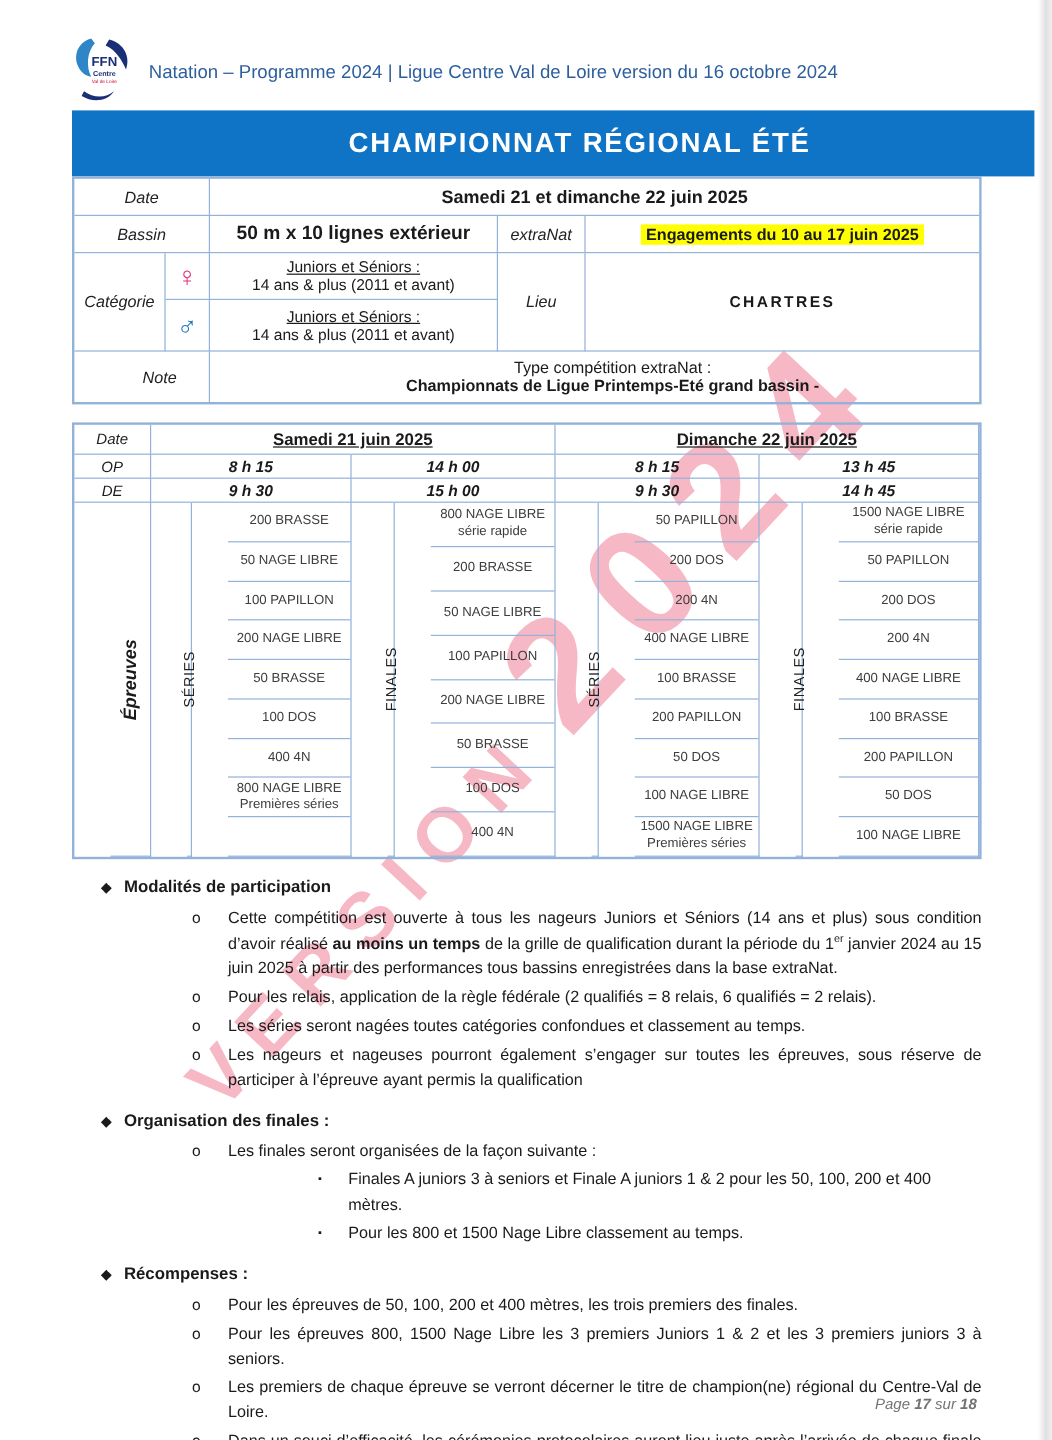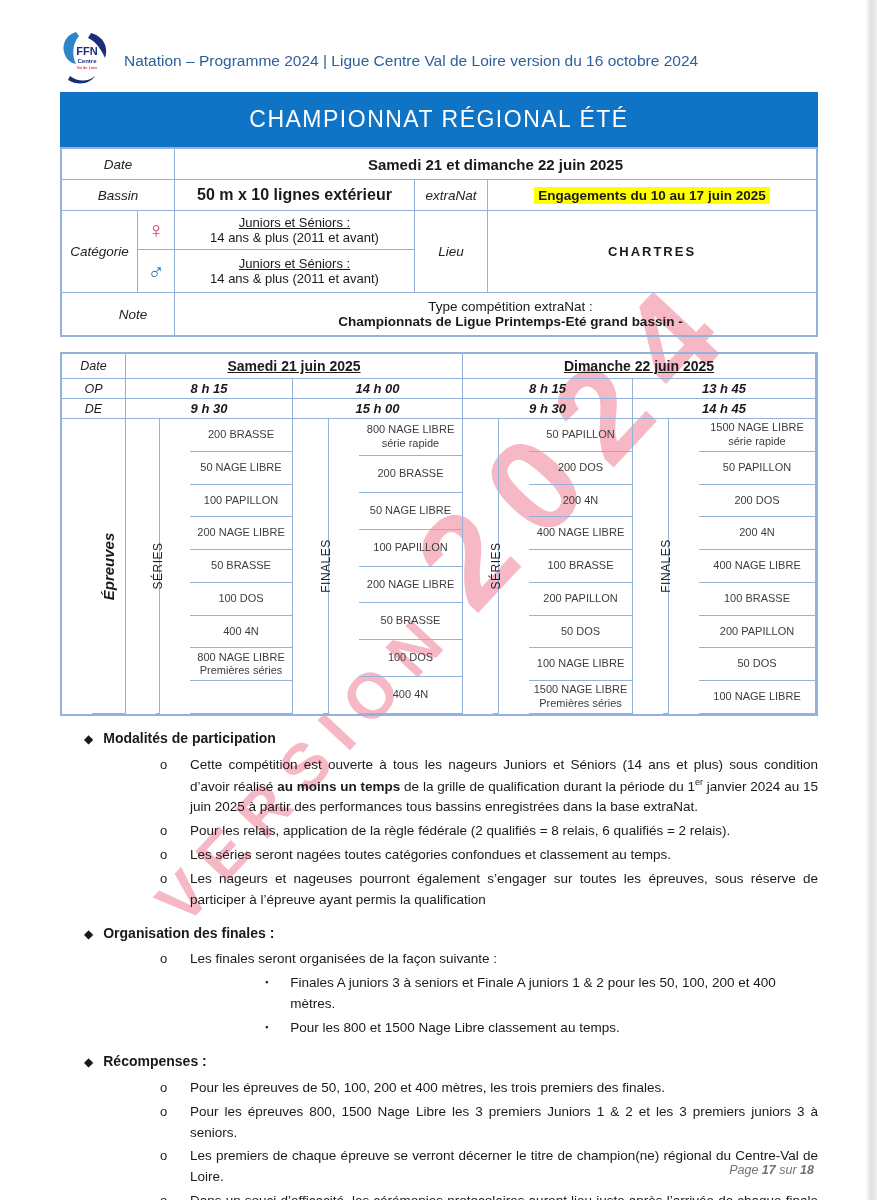--- a/index.html
+++ b/index.html
@@ -17,21 +17,21 @@
   .watermark .wm-word{font-size:64px;letter-spacing:16px;margin-right:26px;}
   .watermark .wm-year{font-size:132px;letter-spacing:26px;}
 
   
   .logo{position:absolute;left:60px;top:30px;width:52px;height:58px;}
   .doc-title{position:absolute;left:124px;top:52px;font-size:15.5px;color:var(--title-blue,#2d5f9e);}
 
   
   .banner{position:absolute;left:60px;top:92px;width:758px;height:55px;
         background:var(--banner-blue,#1074c6);color:#fff;display:flex;align-items:center;justify-content:center;
-        font-weight:normal;font-size:23px;letter-spacing:1.5px;}
+        font-weight:bold;font-size:23px;letter-spacing:1.5px;padding-left:44px;}
 
   
   .info-table{position:absolute;left:60px;top:147px;width:754px;
         border:2px solid var(--border-blue,#92b2da);display:grid;
         grid-template-columns:76px 37px 240px 73px 1fr;
         grid-template-rows:31px 31px 39px 43px 42px;}
   .cell{border-right:1.4px solid var(--border-blue,#92b2da);
         border-bottom:1.4px solid var(--border-blue,#92b2da);
         display:flex;flex-direction:column;align-items:center;justify-content:center;
         text-align:center;background:transparent;}

